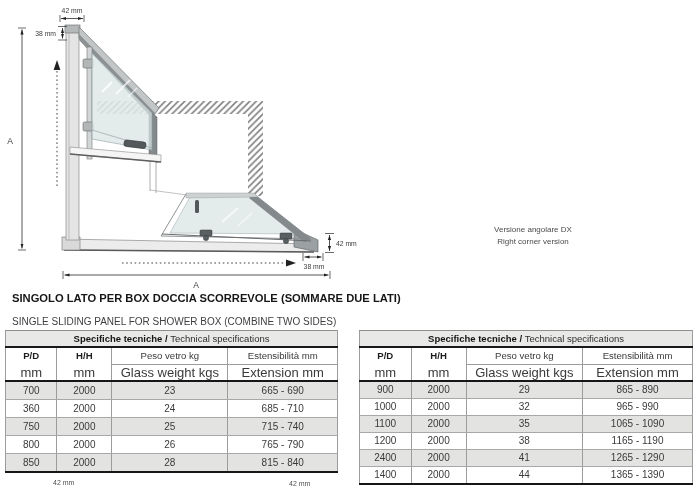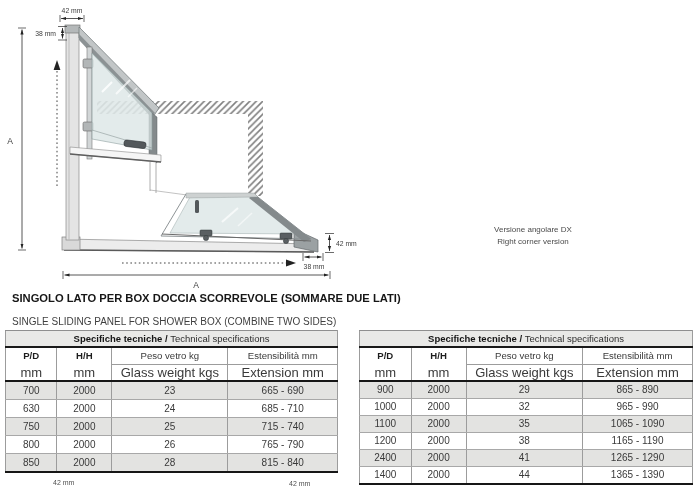--- a/index.html
+++ b/index.html
@@ -219,21 +219,21 @@
           </tr>
         </thead>
         <tbody>
           <tr class="odd">
             <td>700</td>
             <td>2000</td>
             <td>23</td>
             <td>665 - 690</td>
           </tr>
           <tr class="even">
-            <td>630</td>
+            <td>360</td>
             <td>2000</td>
             <td>24</td>
             <td>685 - 710</td>
           </tr>
           <tr class="odd">
             <td>750</td>
             <td>2000</td>
             <td>25</td>
             <td>715 - 740</td>
           </tr>

